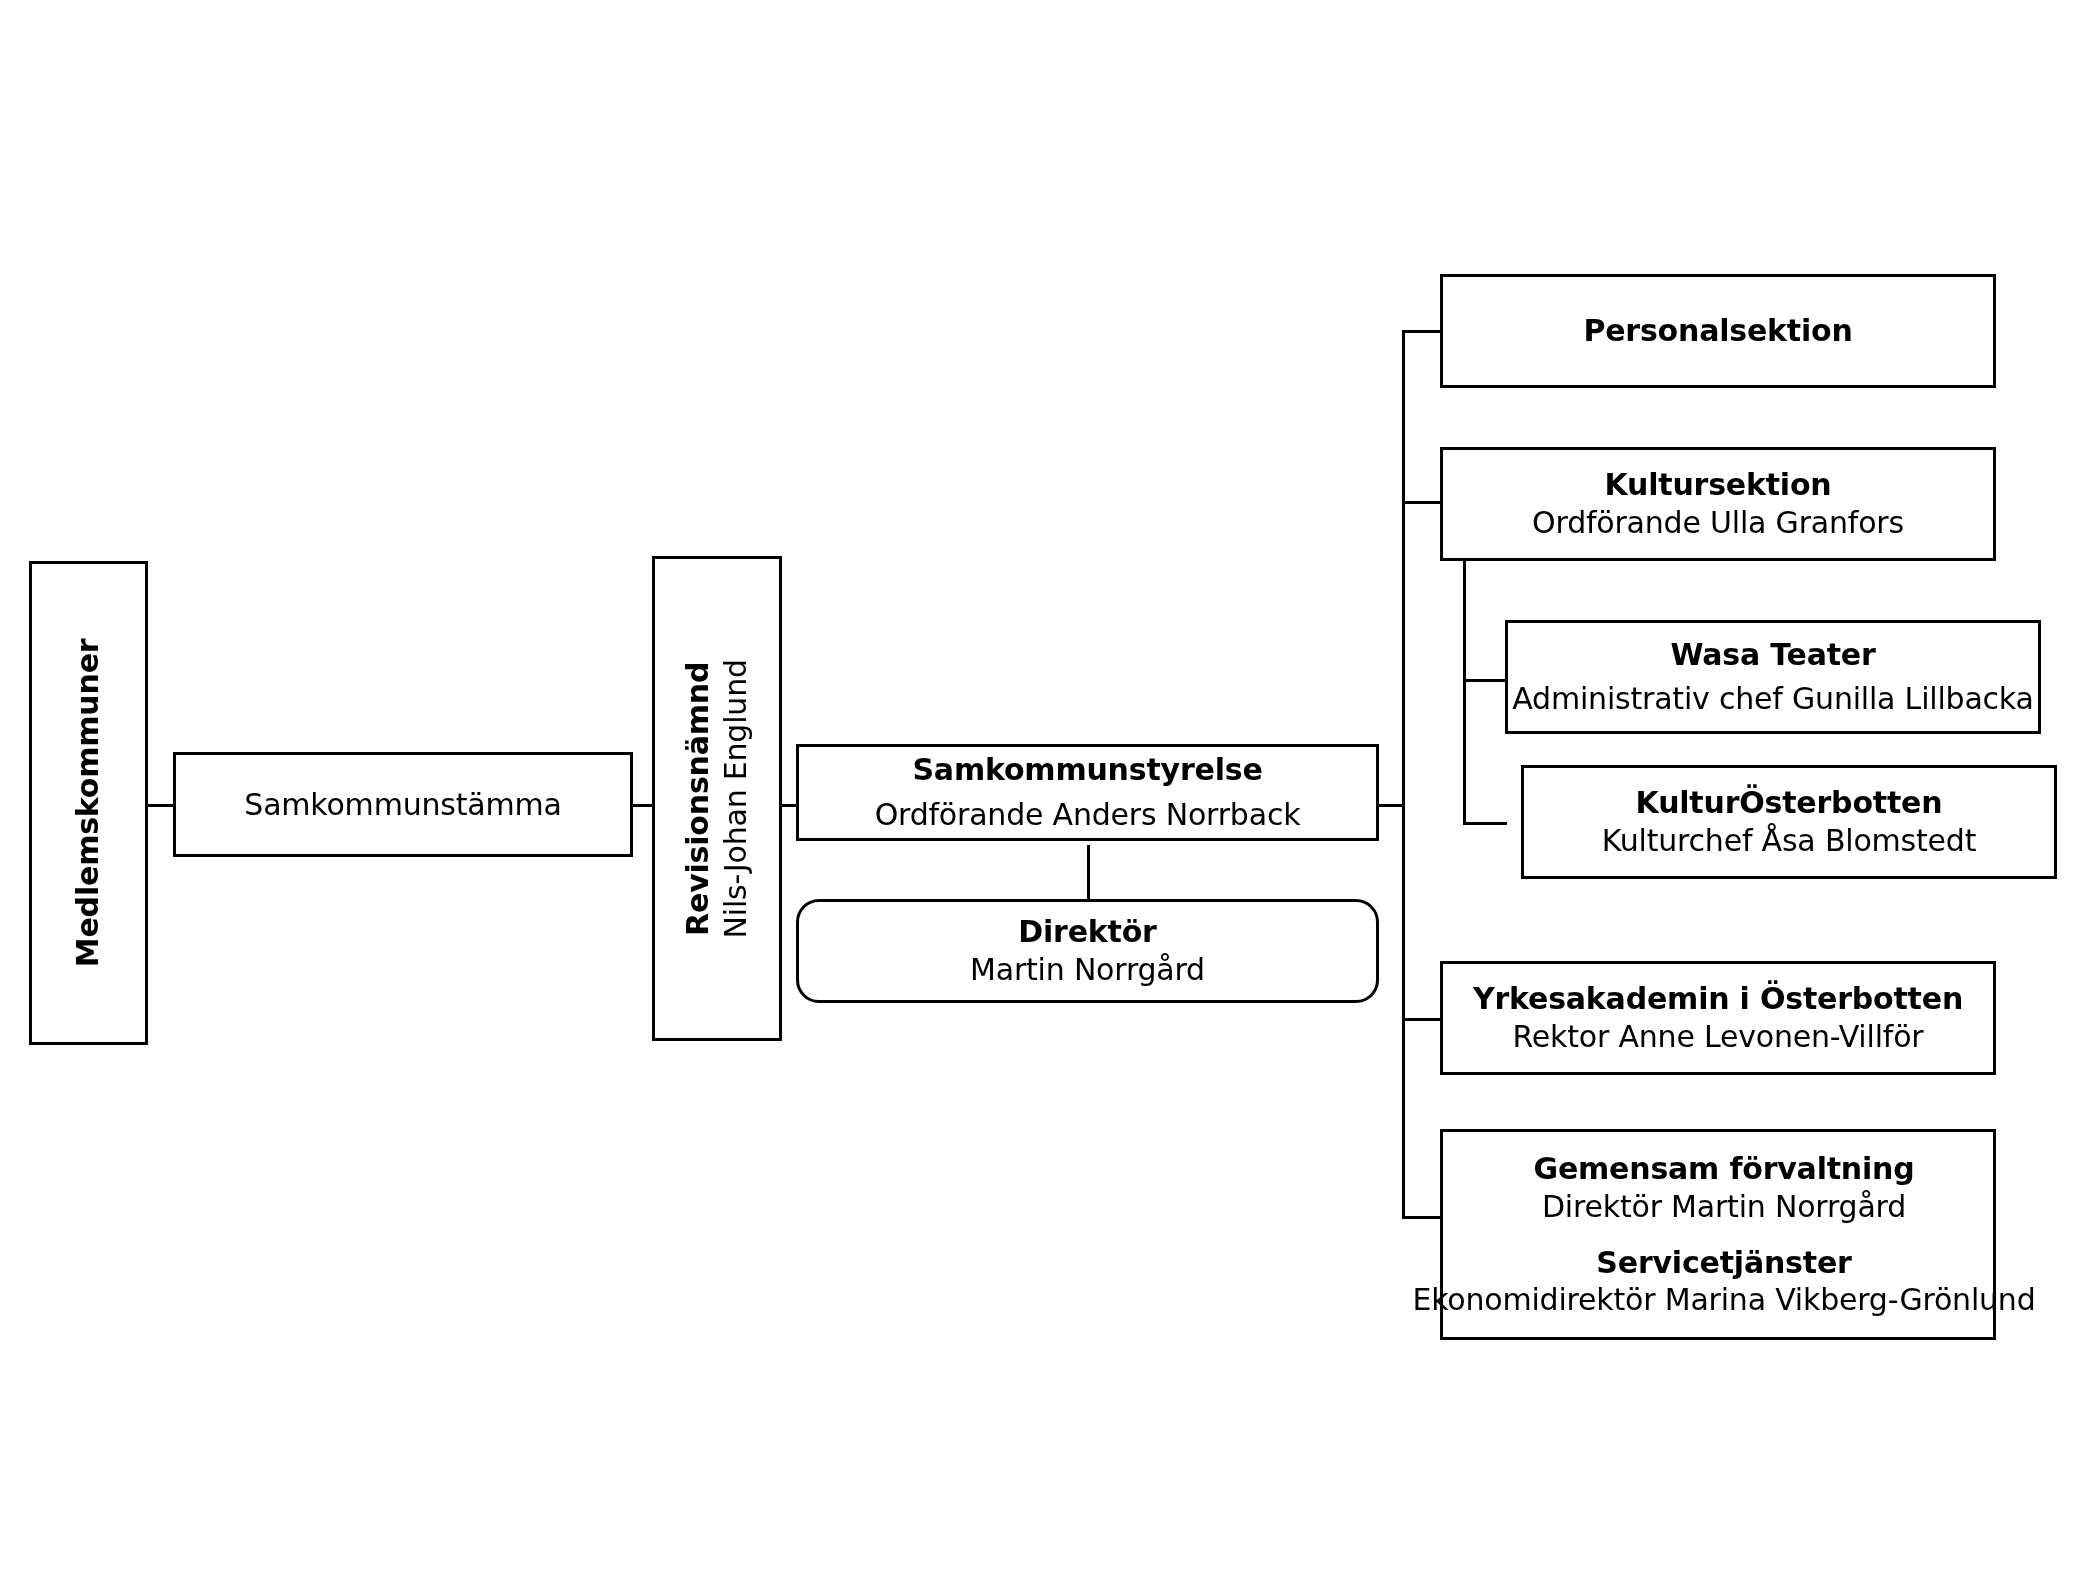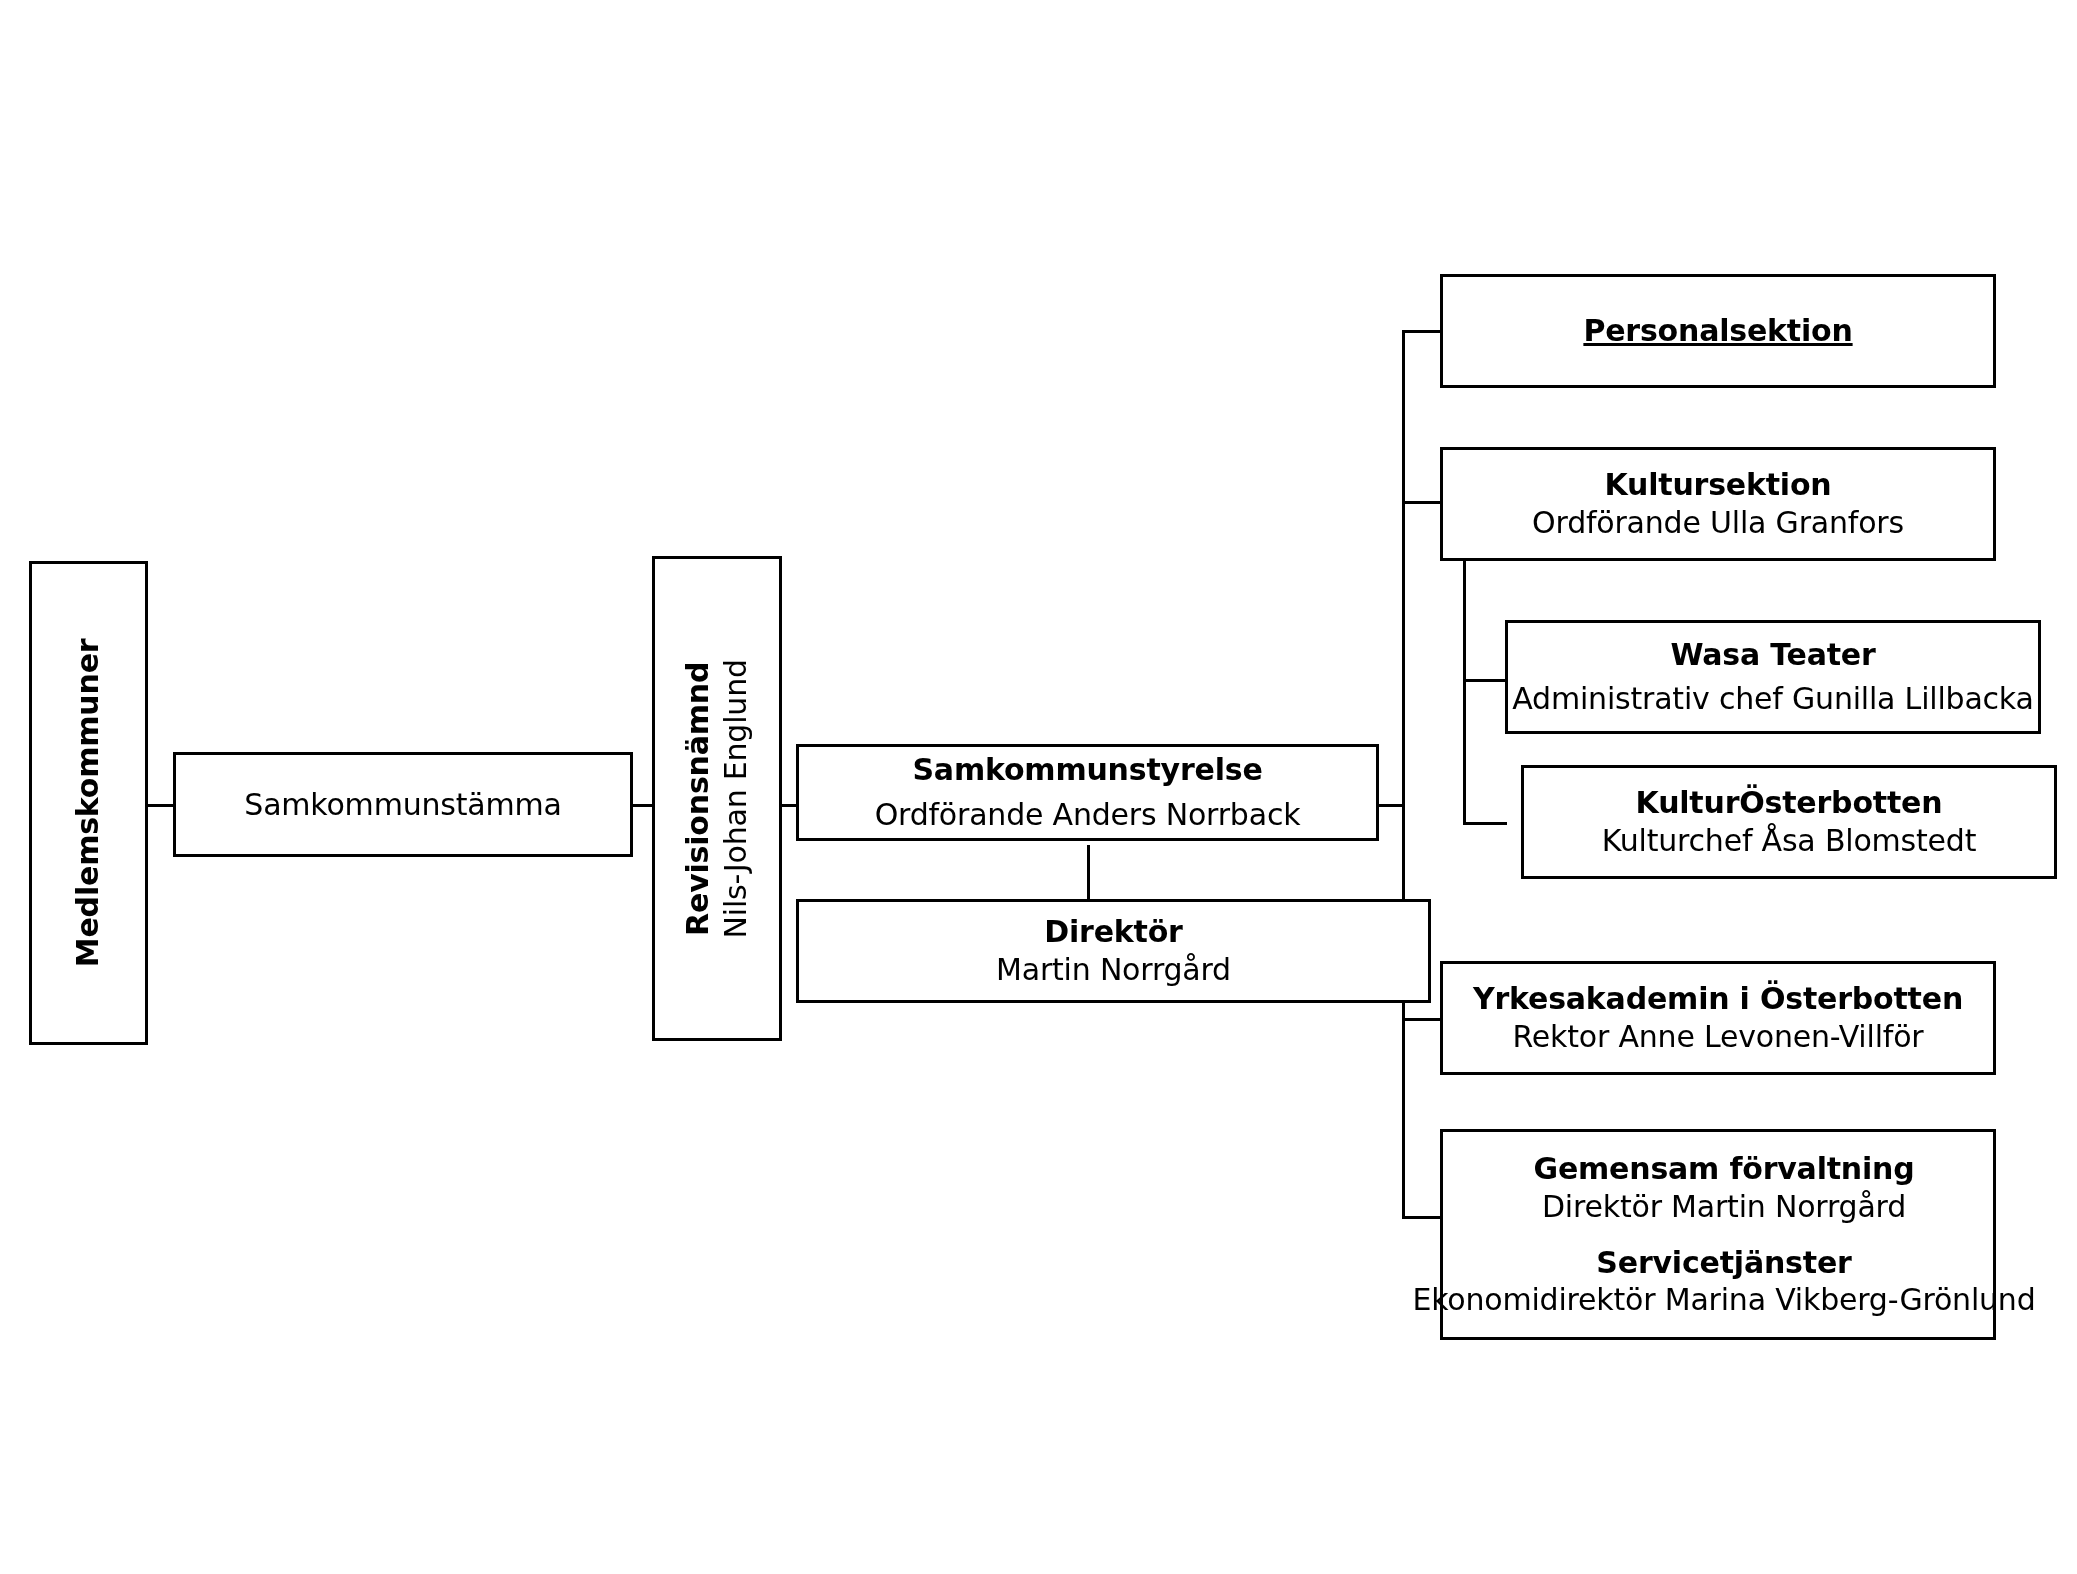--- a/index.html
+++ b/index.html
@@ -115,26 +115,26 @@
       <div class="title">Revisionsnämnd</div>
       <div class="sub">Nils-Johan Englund</div>
     </div>
   </div>
 
   <div class="node" style="left:796px; top:744px; width:583px; height:97px;gap:7px;">
     <div class="title">Samkommunstyrelse</div>
     <div class="sub">Ordförande Anders Norrback</div>
   </div>
 
-  <div class="node" style="left:796px; top:899px; width:635px; height:104px;">
+  <div class="node" style="left:796px; top:899px; width:583px; height:104px;border-radius:23px;">
     <div class="title">Direktör</div>
     <div class="sub">Martin Norrgård</div>
   </div>
 
-  <div class="node" style="left:1440px; top:274px; width:556px; height:114px;text-decoration:underline;">
+  <div class="node" style="left:1440px; top:274px; width:556px; height:114px;">
     <div class="title">Personalsektion</div>
   </div>
 
   <div class="node" style="left:1440px; top:447px; width:556px; height:114px;">
     <div class="title">Kultursektion</div>
     <div class="sub">Ordförande Ulla Granfors</div>
   </div>
 
   <div class="node" style="left:1505px; top:620px; width:536px; height:114px;gap:6px;">
     <div class="title">Wasa Teater</div>

